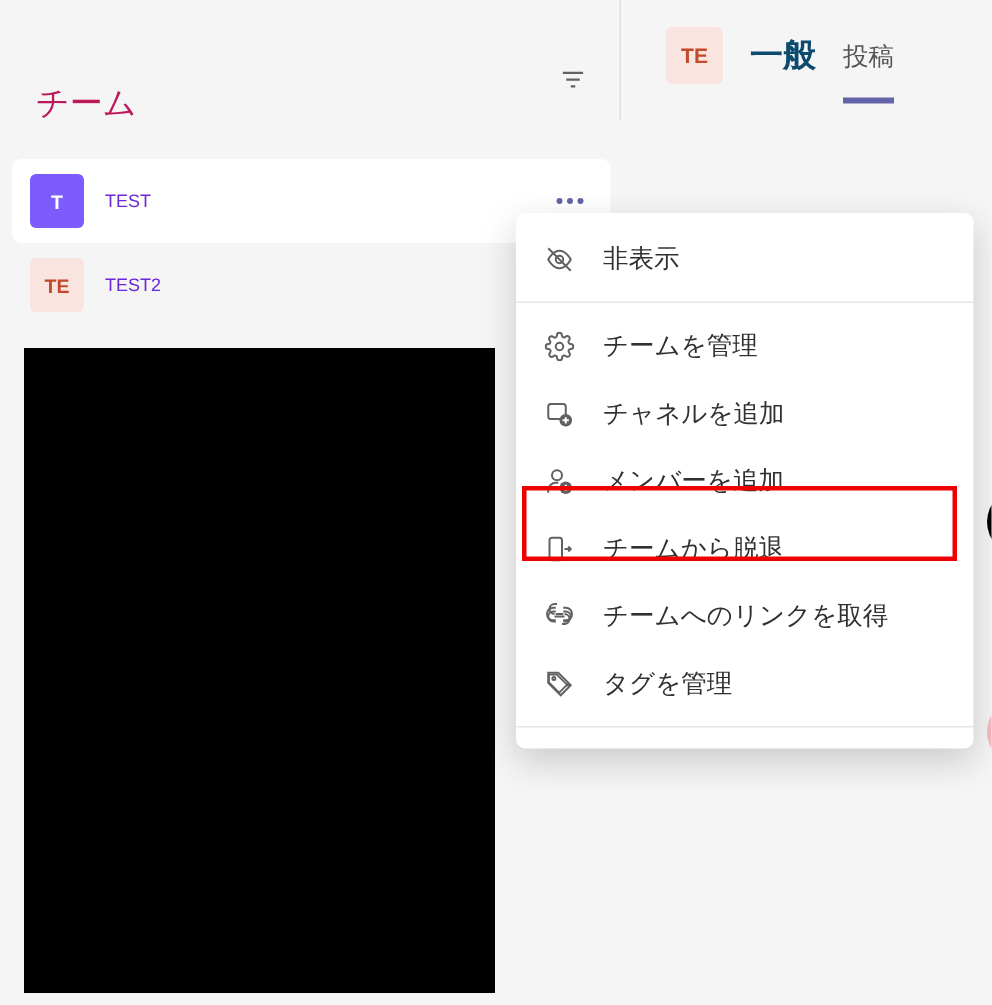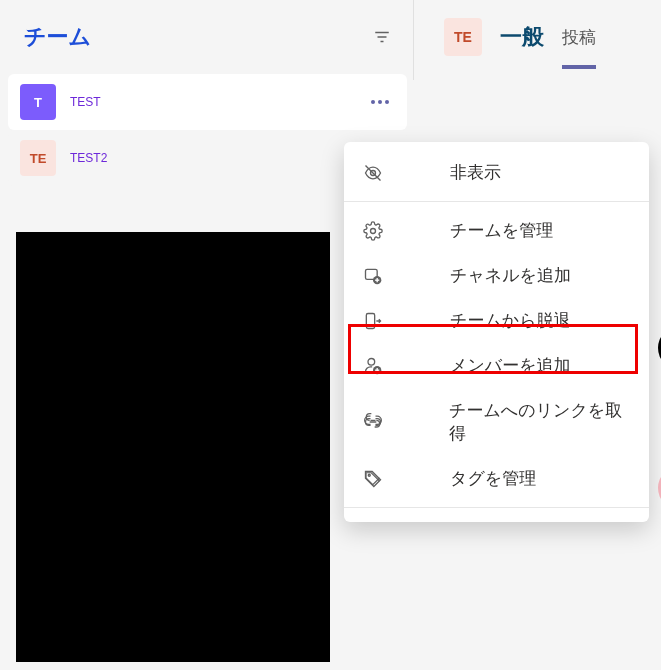--- a/index.html
+++ b/index.html
@@ -19,22 +19,23 @@
       background: #f5f5f5;
     }
     .left-header {
       display: flex;
       align-items: center;
       justify-content: space-between;
       padding: 22px 24px 22px 24px;
     }
     .left-title {
       font-size: 22px;
-      font-weight: 700;
-      color: #1d4ed8;
+      font-weight: 400;
+      color: #be185d;
+      margin-top: 32px;
     }
     .filter-icon {
       width: 18px; height: 18px;
       color: #616161;
       cursor: pointer;
     }
     .team-list {
       padding: 0 8px;
     }
     .team-item {
@@ -151,21 +152,21 @@
     }
     .menu-icon {
       width: 22px; height: 22px;
       margin-right: 18px;
       color: #616161;
       display: flex;
       align-items: center;
       justify-content: center;
     }
     .menu-icon svg { width: 20px; height: 20px; }
-    .menu-label { font-size: 17px; margin-left: 48px; }
+    .menu-label { font-size: 17px; }
     .menu-divider {
       height: 1px;
       background: #e6e6e6;
       margin: 6px 0;
     }
     .menu-highlight {
       position: absolute;
       border: 3px solid #ee0000;
       pointer-events: none;
     }
@@ -243,44 +244,44 @@
     <span class="menu-icon">
       <svg viewBox="0 0 24 24" fill="none" stroke="currentColor" stroke-width="1.6">
           <rect x="3" y="4" width="14" height="12" rx="2"></rect>
           <circle cx="17" cy="17" r="5" fill="#616161" stroke="none"></circle>
           <line x1="17" y1="14.5" x2="17" y2="19.5" stroke="#fff" stroke-width="1.6"></line>
           <line x1="14.5" y1="17" x2="19.5" y2="17" stroke="#fff" stroke-width="1.6"></line>
         </svg>
     </span>
     <span class="menu-label">チャネルを追加</span>
   </div>
-  <div class="menu-item">
-    <span class="menu-icon">
-      <svg viewBox="0 0 24 24" fill="none" stroke="currentColor" stroke-width="1.6">
-          <rect x="4" y="3" width="10" height="18" rx="2"></rect>
-          <path d="M16 12h5m-2-2 2 2-2 2"></path>
-        </svg>
-    </span>
-    <span class="menu-label">チームから脱退</span>
-  </div>
   <div class="menu-item" style="position:relative;">
     <span class="menu-icon">
       <svg viewBox="0 0 24 24" fill="none" stroke="currentColor" stroke-width="1.6">
           <circle cx="10" cy="7" r="4"></circle>
           <path d="M3 21v-2a6 6 0 0 1 6-6h2"></path>
           <circle cx="17" cy="17" r="5" fill="#616161" stroke="none"></circle>
           <line x1="17" y1="14.5" x2="17" y2="19.5" stroke="#fff" stroke-width="1.6"></line>
           <line x1="14.5" y1="17" x2="19.5" y2="17" stroke="#fff" stroke-width="1.6"></line>
         </svg>
     </span>
     <span class="menu-label">メンバーを追加</span>
   </div>
   <div class="menu-item">
     <span class="menu-icon">
       <svg viewBox="0 0 24 24" fill="none" stroke="currentColor" stroke-width="1.6">
+          <rect x="4" y="3" width="10" height="18" rx="2"></rect>
+          <path d="M16 12h5m-2-2 2 2-2 2"></path>
+        </svg>
+    </span>
+    <span class="menu-label">チームから脱退</span>
+  </div>
+  <div class="menu-item">
+    <span class="menu-icon">
+      <svg viewBox="0 0 24 24" fill="none" stroke="currentColor" stroke-width="1.6">
           <path d="M9 12h6M8 12a4 4 0 0 1 0-8h2M16 12a4 4 0 0 1 0 8h-2" transform="translate(0 -2)"></path>
           <path d="M7 12a5 5 0 0 0 0 0"></path>
           <path d="M15 7h2a5 5 0 0 1 0 10h-2M9 7H7a5 5 0 0 0 0 10h2" transform="translate(0 -2)"></path>
         </svg>
       <svg viewBox="0 0 24 24" fill="none" stroke="currentColor" stroke-width="1.6" style="position:absolute">
           <path d="M15 9h2a4 4 0 0 1 0 8h-2M9 9H7a4 4 0 0 0 0 8h2M8 13h8" transform="translate(0 -1)"></path>
         </svg>
     </span>
     <span class="menu-label">チームへのリンクを取得</span>
   </div>

